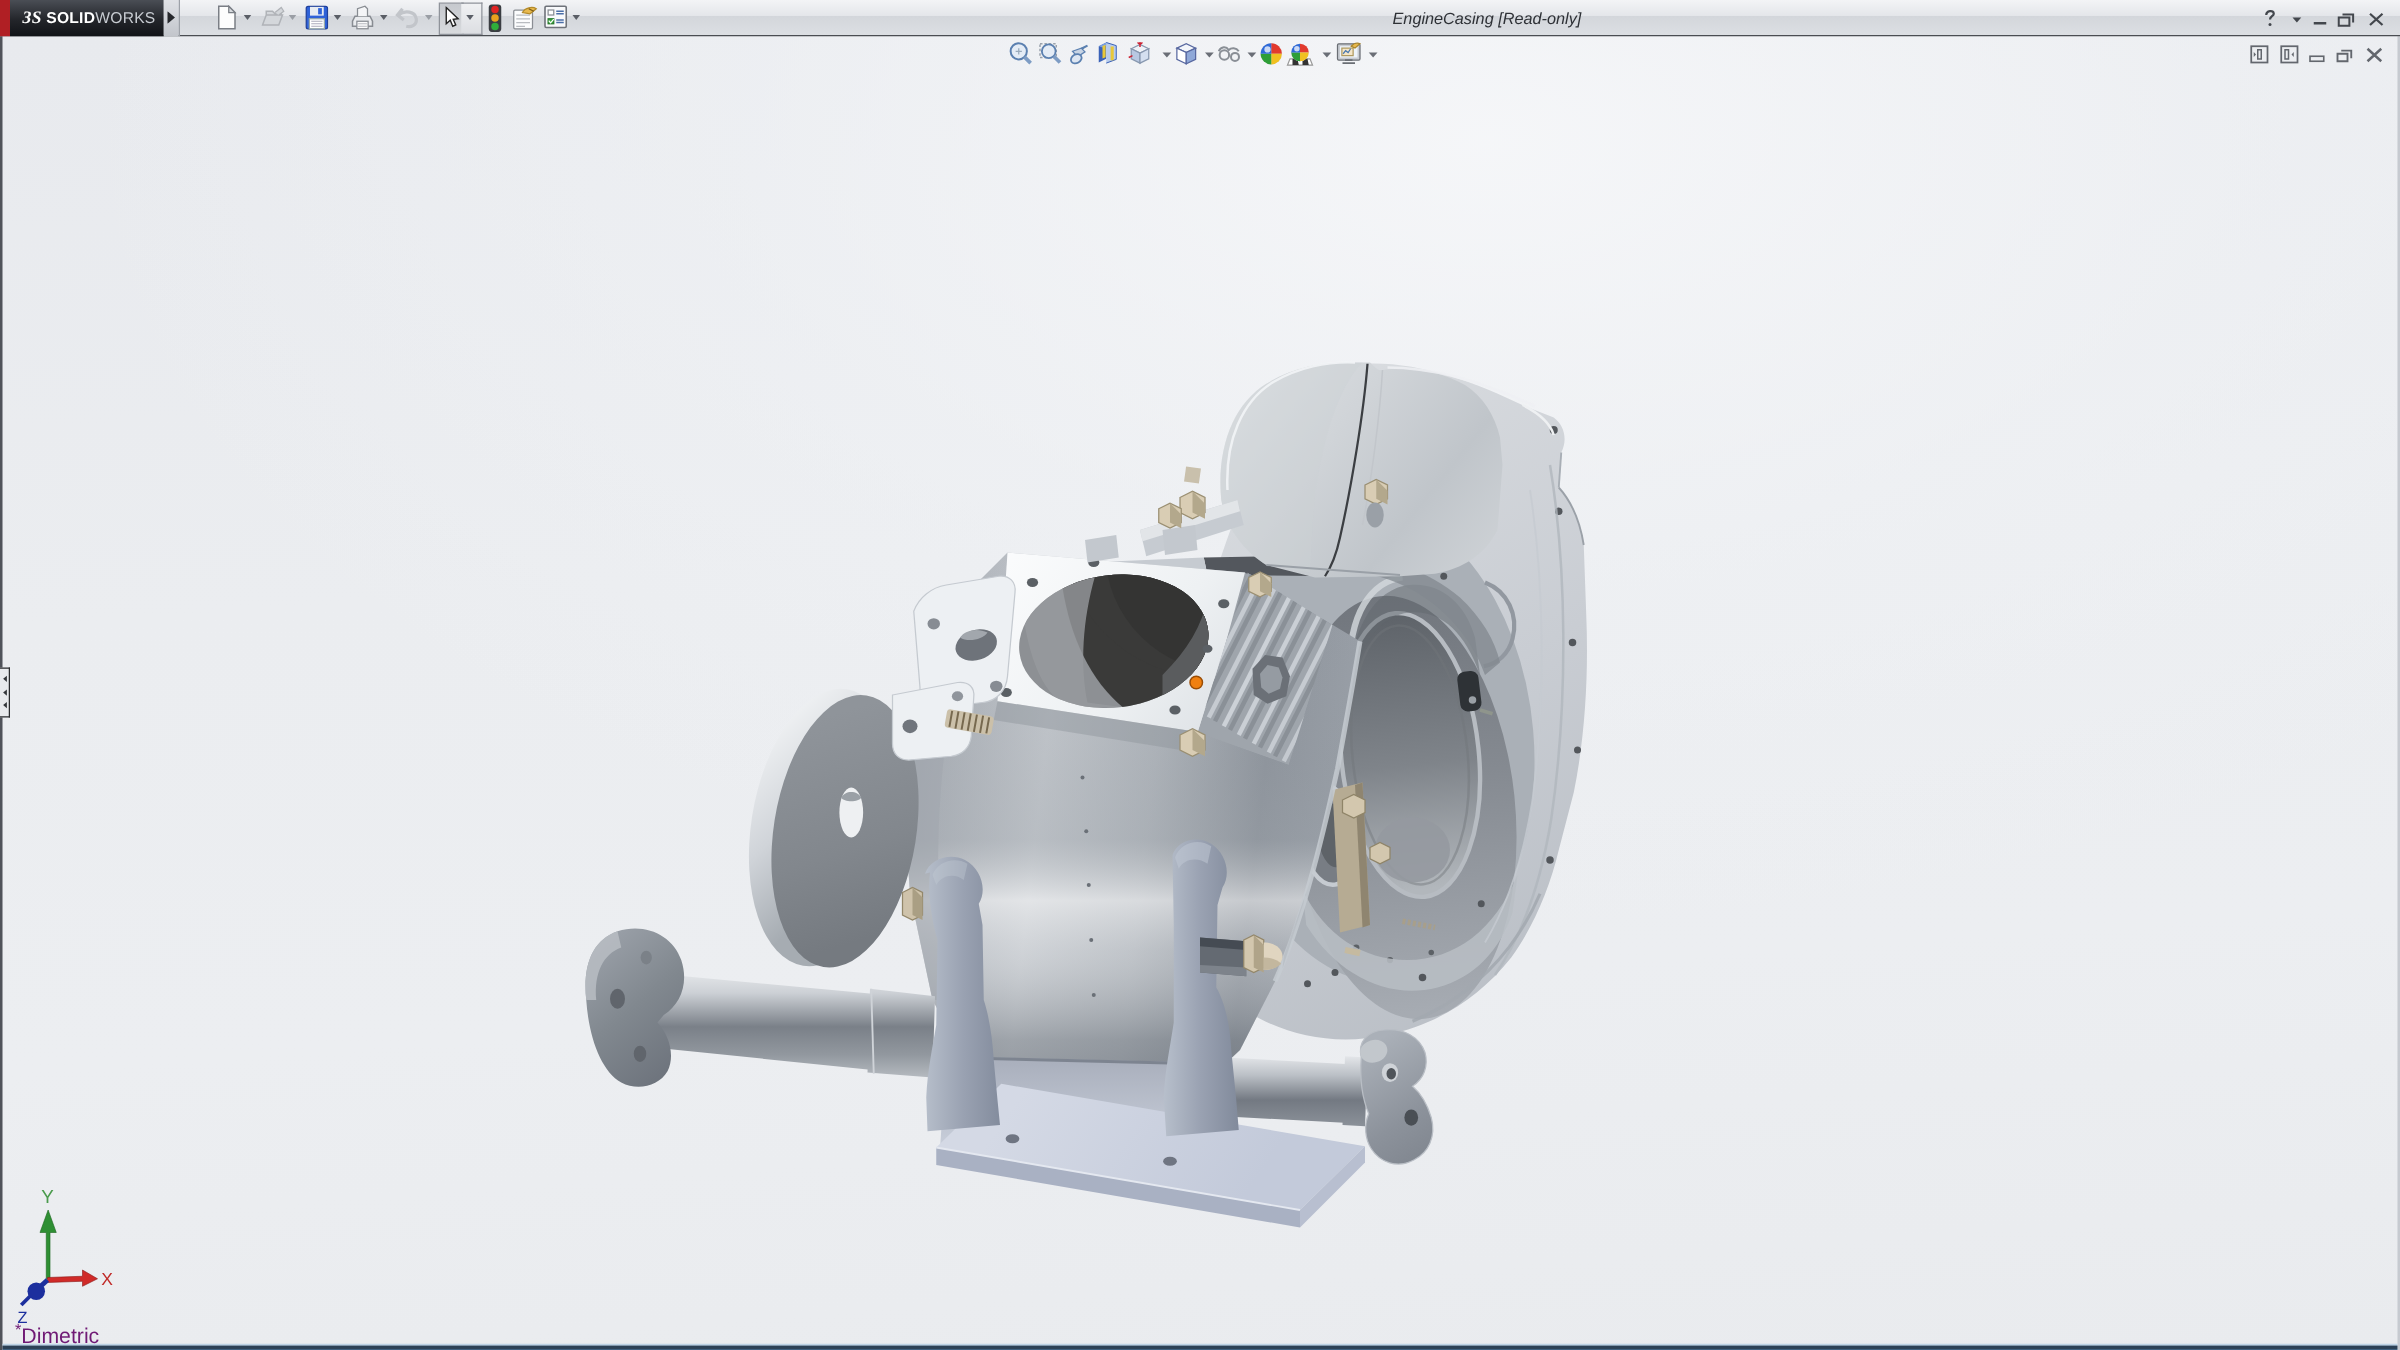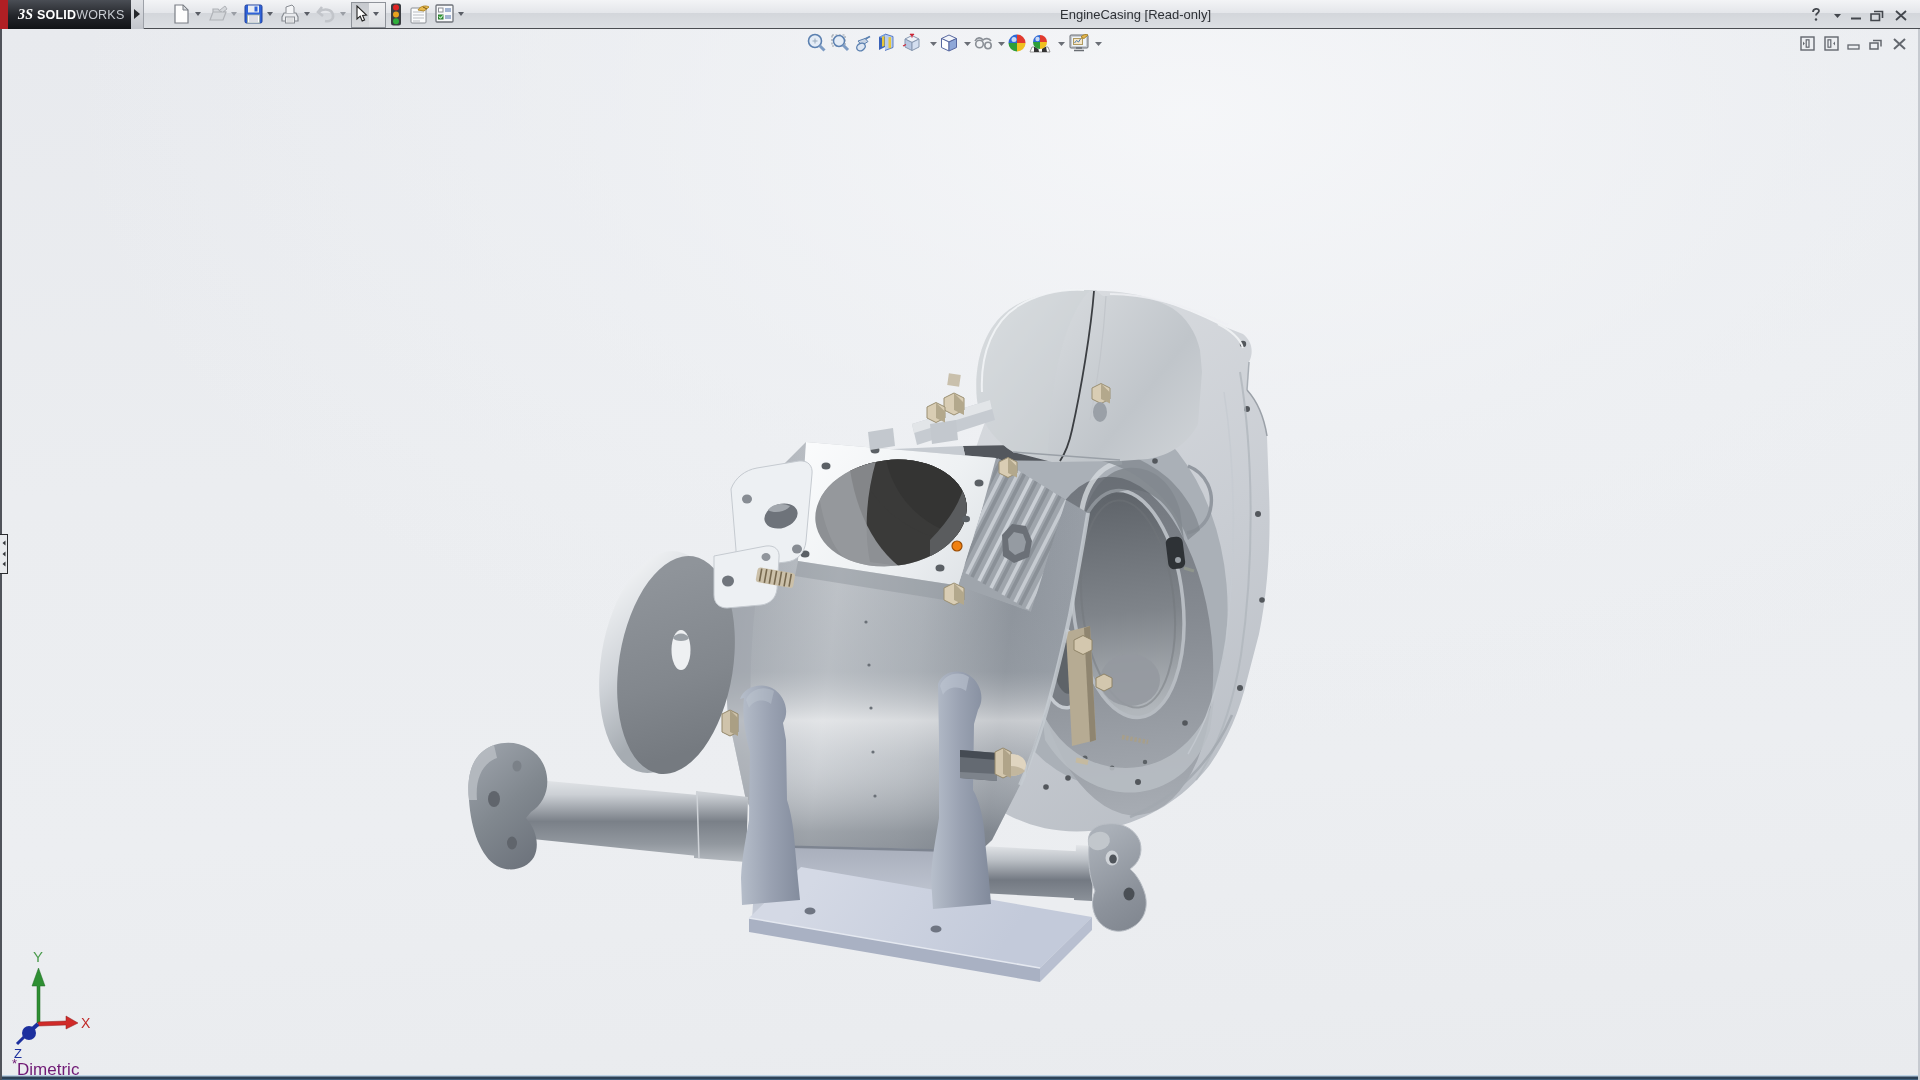--- a/index.html
+++ b/index.html
@@ -10,21 +10,21 @@
     background:linear-gradient(#f3f4f6 0%,#e4e6ea 45%,#d3d6db 46%,#dcdfe3 100%);
     border-bottom:1px solid #4a4d52;box-sizing:border-box;}
   #redstripe{position:absolute;left:0;top:0;width:8px;height:29px;background:#b01f24;}
   #logobox{position:absolute;left:8px;top:0;width:123px;height:29px;overflow:hidden;
     background:linear-gradient(#4a4e55 0%,#23252a 55%,#111317 100%);}
   #logotext{position:absolute;left:10px;top:7px;color:#fff;font-size:12.5px;letter-spacing:0.2px;white-space:nowrap;}
   #expander{position:absolute;left:131px;top:0;width:12px;height:29px;background:linear-gradient(#e0e2e6,#c2c5cb);border-right:1px solid #9da1a8;}
   #expander svg{position:absolute;left:2px;top:9px;}
   .tbicon{position:absolute;top:4px;}
   .dd{position:absolute;top:12px;width:0;height:0;border-left:3.5px solid transparent;border-right:3.5px solid transparent;border-top:4px solid #5a5e66;}
-  #wintitle{position:absolute;left:1060px;top:7px;font-size:13px;color:#2e3136;}
+  #wintitle{position:absolute;left:1114px;top:7px;font-size:13px;color:#2e3136;font-style:italic;}
   
   #viewport{position:absolute;left:0;top:29px;width:1920px;height:1051px;
     background:
      radial-gradient(ellipse 1500px 850px at 62% 8%, rgba(247,248,250,0.85) 0%, rgba(240,242,245,0.55) 40%, rgba(236,238,242,0.0) 75%),
      linear-gradient(176deg,#e8eaee 0%,#ebedf0 40%,#eceef1 70%,#e9ebee 100%);
     border-left:2px solid #50535a;border-right:2px solid #c6cad0;box-sizing:border-box;}
   #viewport:after{content:"";position:absolute;left:0;bottom:0;width:100%;height:5px;background:linear-gradient(#bed3e5 0%,#bed3e5 20%,#2c4156 40%,#2c4156 75%,#4a7296 100%);}
   #dimetric{position:absolute;left:12px;top:1056px;font-size:17px;color:#701a75;}
   #dimetric sup{font-size:13px;}
   #lefttab{position:absolute;left:0px;top:534px;width:8px;height:40px;background:#e8eaed;border:1.5px solid #2a2c2f;border-left:none;box-sizing:border-box;}

